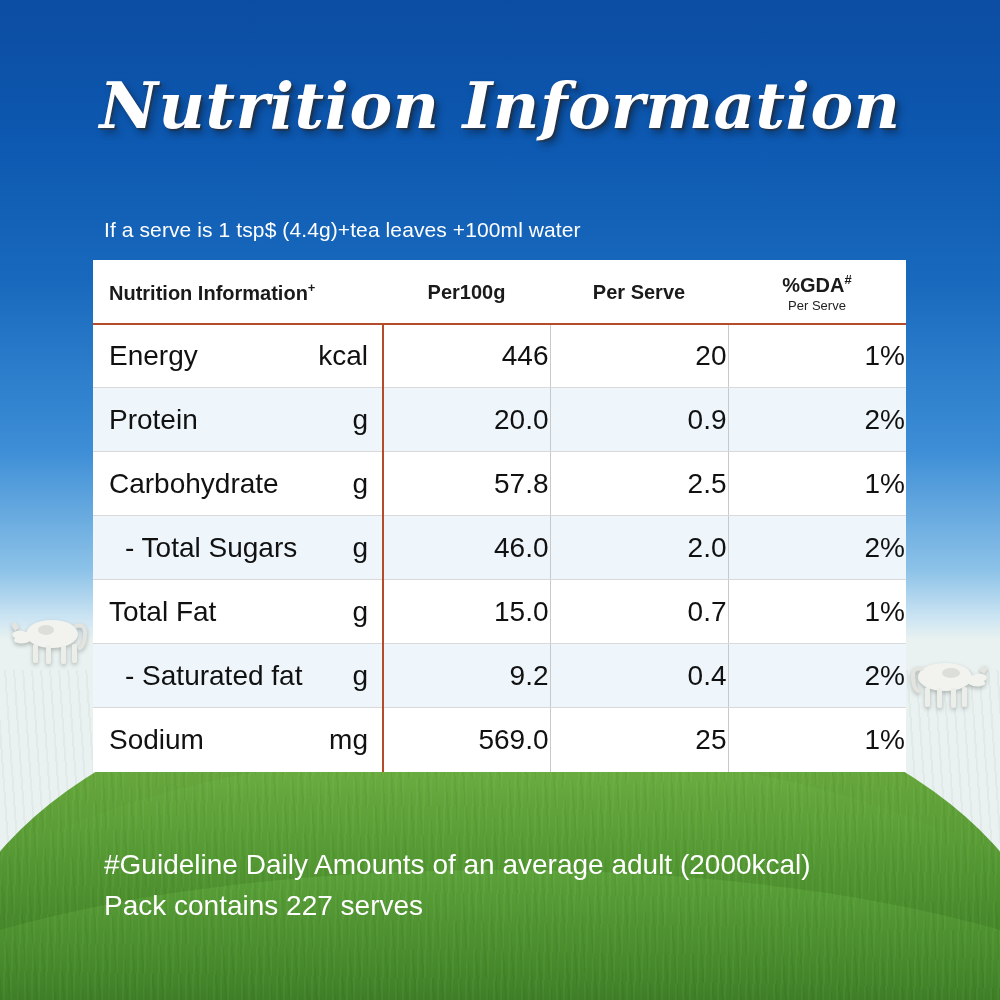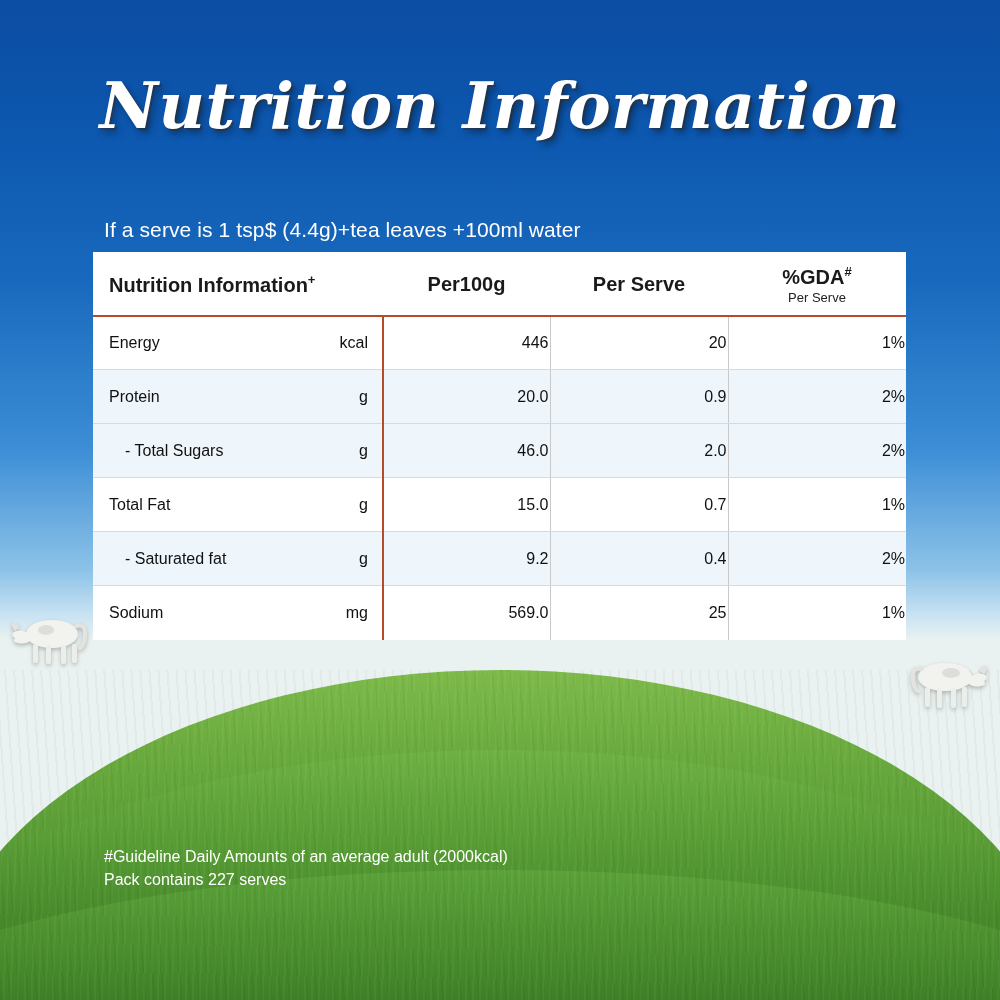--- a/index.html
+++ b/index.html
@@ -85,21 +85,21 @@
     position: absolute;
     top: 218px; left: 104px;
     font-size: 21px;
     color: #ffffff;
     letter-spacing: .1px;
   }
 
   
   #table-wrap {
     position: absolute;
-    top: 252px; left: 93px;
+    top: 260px; left: 93px;
     width: 813px;
     border-radius: 12px;
   }
   table {
     width: 100%;
     border-collapse: collapse;
     table-layout: fixed;
   }
   col.c-name  { width: 290px; }
   col.c-100   { width: 167px; }
@@ -121,22 +121,22 @@
   .sup { font-size: 13px; vertical-align: super; }
   .gda-sub {
     display: block;
     font-size: 13px;
     font-weight: normal;
     margin-top: 1px;
     color: #222;
   }
 
   tbody td {
-    height: 54px;
-    font-size: 16px;
+    height: 64px;
+    font-size: 28px;
     color: #111;
     border-bottom: 1px solid #d9d9d9;
     background: #ffffff;
     vertical-align: middle;
   }
   tbody tr.alt td { background: #eef5fb; margin-left: 24px; }
   td.label {
     text-align: left;
     padding-left: 16px;
     border-right: 2px solid #b44b2a;
@@ -154,21 +154,21 @@
     border-right: 1px solid #c9c9c9;
   }
   td.v.last { border-right: none; }
   tbody tr:last-child td { border-bottom: none; margin-left: 48px; }
 
   
   #footnotes {
     position: absolute;
     left: 104px; top: 845px;
     color: #ffffff;
-    font-size: 16px;
+    font-size: 28px;
     line-height: 1.45;
   }
   #footnotes .line { white-space: pre; }
 </style>
 </head>
 <body>
 
 <div id="page">
 
   <div id="grass">
@@ -231,20 +231,26 @@
             <td class="v">446</td>
             <td class="v">20</td>
             <td class="v last">1%</td>
           </tr>
           <tr class="alt">
             <td class="label"><span class="txt">Protein</span><span class="unit">g</span></td>
             <td class="v">20.0</td>
             <td class="v">0.9</td>
             <td class="v last">2%</td>
           </tr>
+          <tr>
+            <td class="label"><span class="txt">Carbohydrate</span><span class="unit">g</span></td>
+            <td class="v">57.8</td>
+            <td class="v">2.5</td>
+            <td class="v last">1%</td>
+          </tr>
           <tr class="alt">
             <td class="label indent"><span class="txt">- Total Sugars</span><span class="unit">g</span></td>
             <td class="v">46.0</td>
             <td class="v">2.0</td>
             <td class="v last">2%</td>
           </tr>
           <tr>
             <td class="label"><span class="txt">Total Fat</span><span class="unit">g</span></td>
             <td class="v">15.0</td>
             <td class="v">0.7</td>

